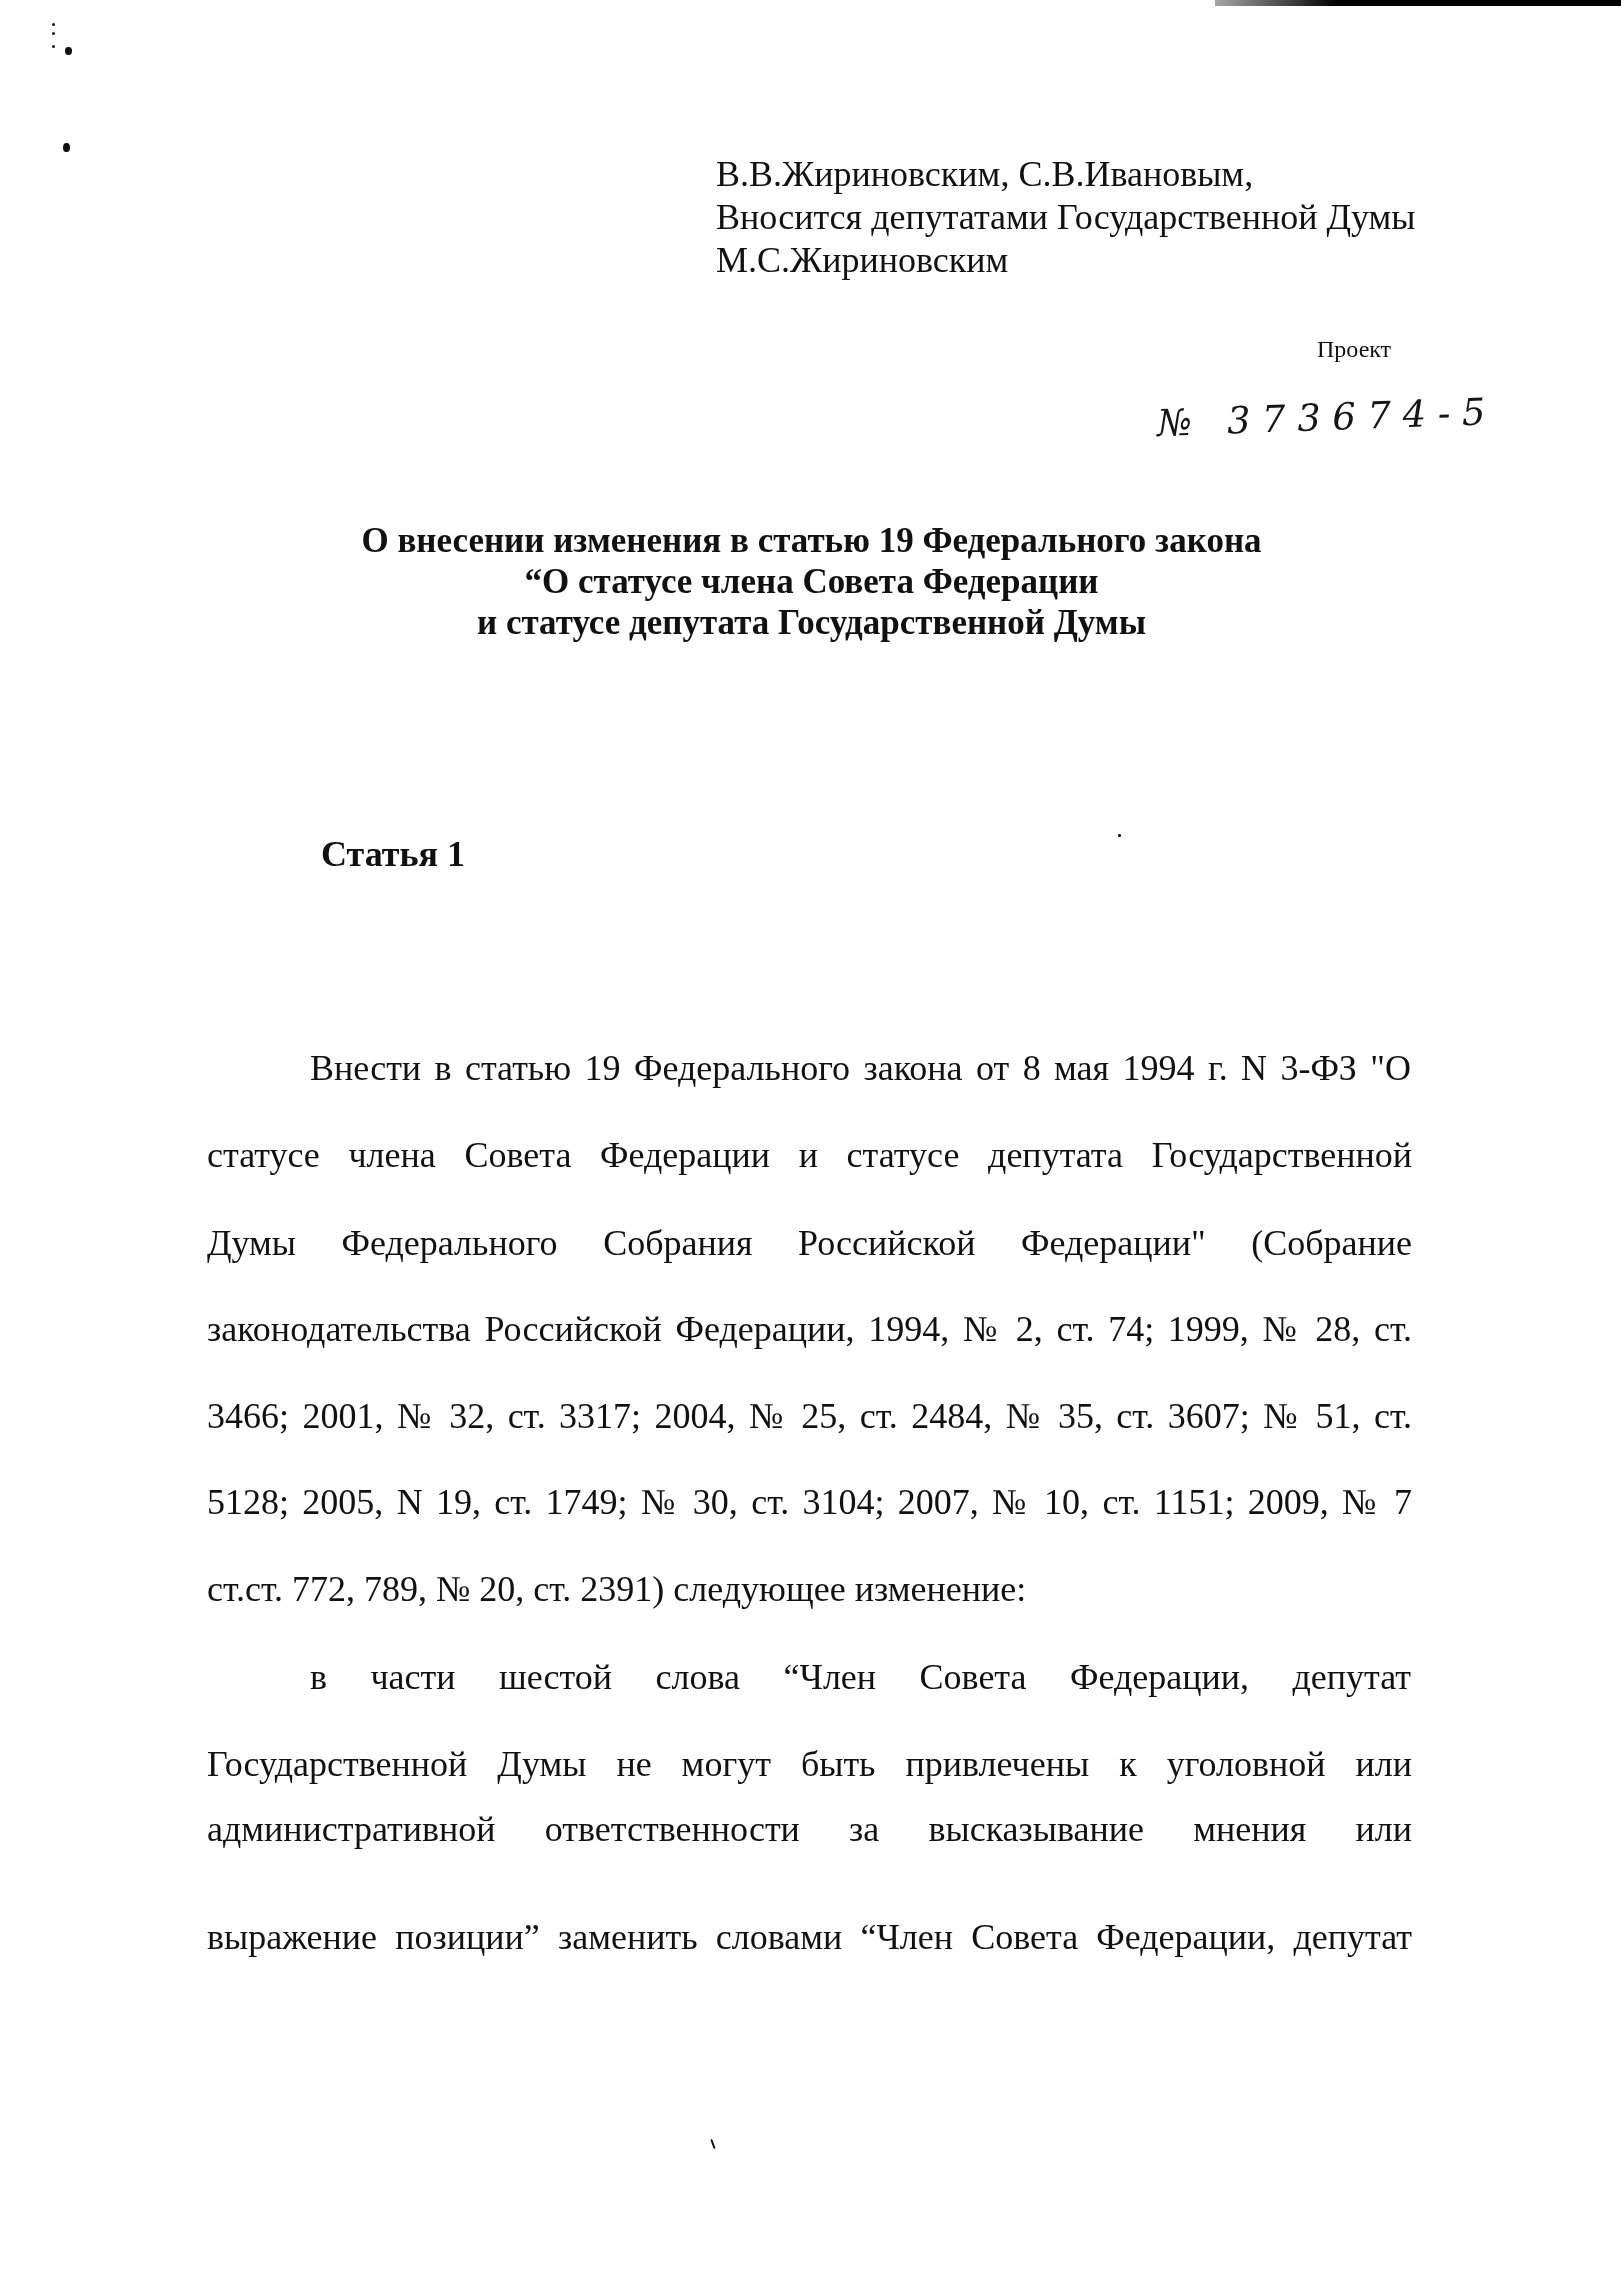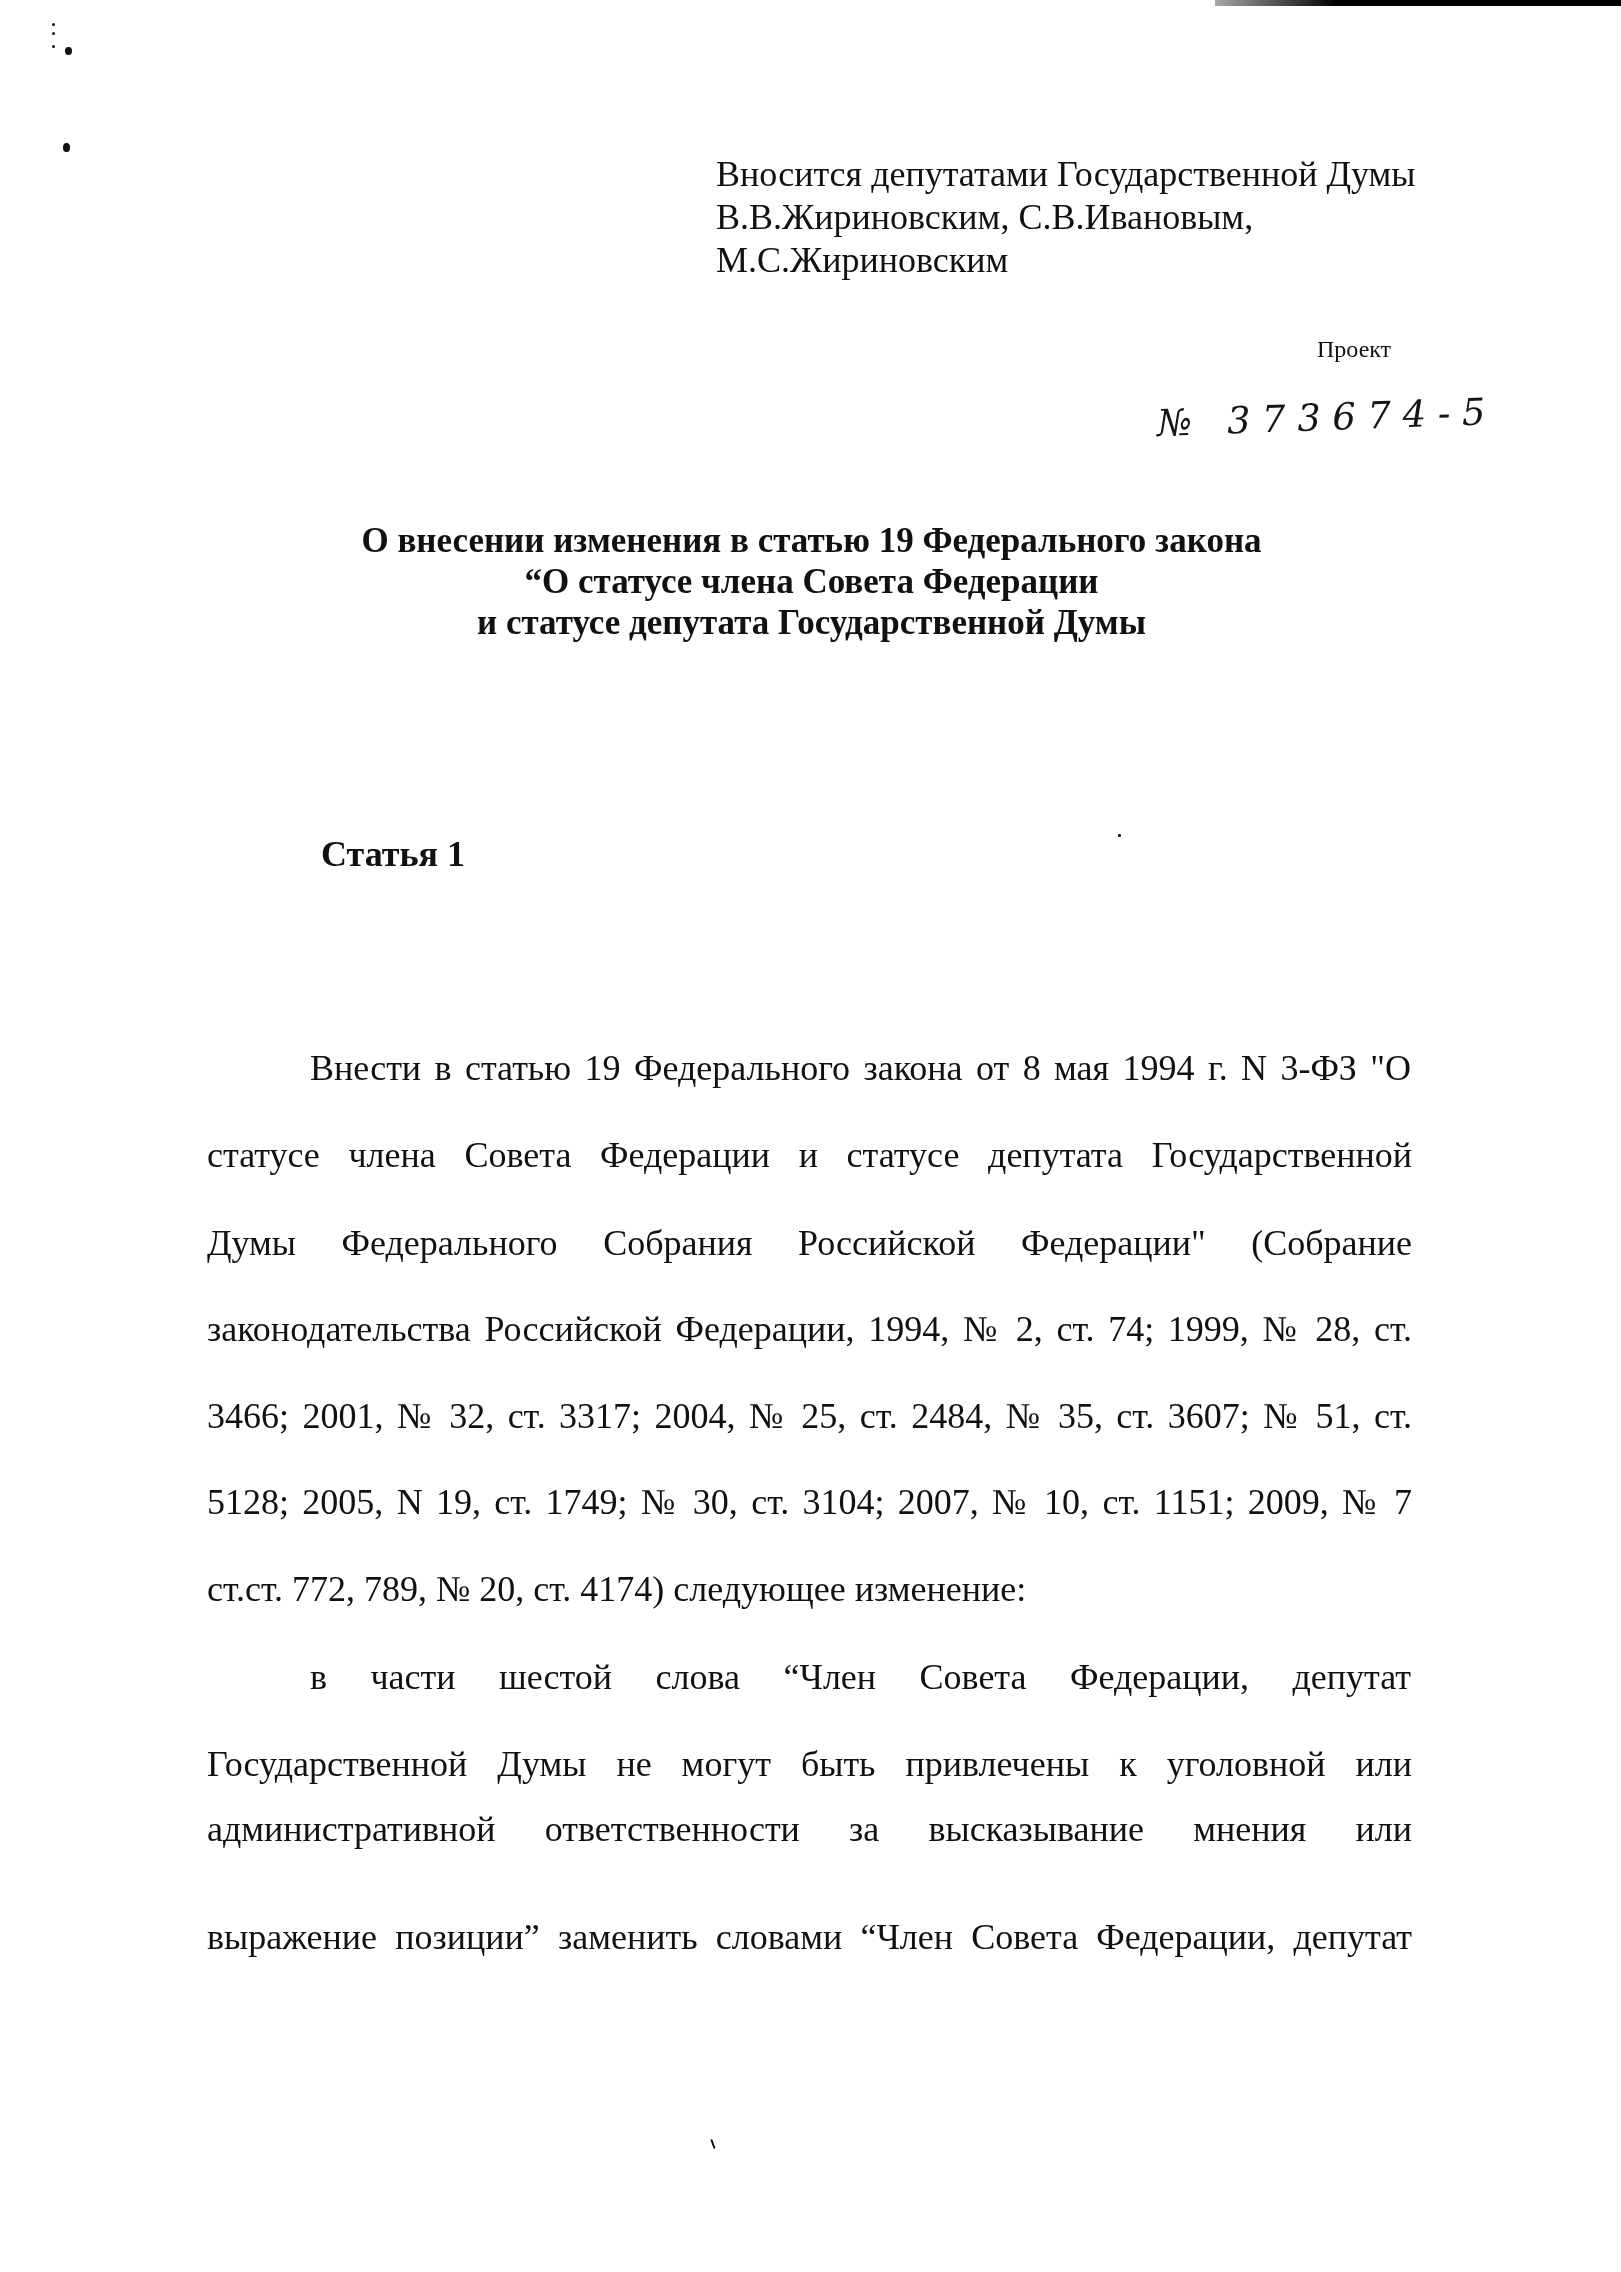--- a/index.html
+++ b/index.html
@@ -118,22 +118,22 @@
   <div class="scan-line-top"></div>
   <div class="speck" style="left:52px;top:23px;width:3.2px;height:3.2px;"></div>
   <div class="speck" style="left:52px;top:32px;width:3.2px;height:3.2px;"></div>
   <div class="speck" style="left:52px;top:45px;width:3.2px;height:3.2px;"></div>
   <div class="speck" style="left:65px;top:47px;width:6.5px;height:7.8px;"></div>
   <div class="speck" style="left:63px;top:143px;width:6.5px;height:9px;"></div>
   <div class="speck" style="left:1118px;top:834px;width:2.6px;height:2.6px;"></div>
   <div class="speck" style="left:712px;top:2139px;width:1.9px;height:10.3px;border-radius:1.3px;transform:rotate(-20deg);"></div>
 
   <div class="sponsors">
+    <div>В.В.Жириновским, С.В.Ивановым,</div>
     <div>Вносится депутатами Государственной Думы</div>
-    <div>В.В.Жириновским, С.В.Ивановым,</div>
     <div>М.С.Жириновским</div>
   </div>
 
   <div class="project-label">Проект</div>
   <div class="handwritten-number">№ 373674-5</div>
 
 
   <div class="title-block">
     <div>О внесении изменения в статью 19 Федерального закона</div>
     <div>“О статусе члена Совета Федерации</div>
@@ -142,21 +142,21 @@
 
   <div class="article-heading">Статья 1</div>
 
   <div class="body-text" style="top:0;">
     <div class="line indent" style="top:1047px;">Внести в статью 19 Федерального закона  от 8 мая 1994 г. N 3-ФЗ "О</div>
     <div class="line" style="top:1134px;">статусе члена Совета Федерации и статусе депутата Государственной</div>
     <div class="line" style="top:1222px;">Думы Федерального Собрания Российской Федерации" (Собрание</div>
     <div class="line" style="top:1308px;">законодательства Российской Федерации, 1994, № 2, ст. 74; 1999, № 28, ст.</div>
     <div class="line" style="top:1395px;">3466; 2001, № 32, ст. 3317; 2004, № 25, ст. 2484,  № 35, ст. 3607; № 51, ст.</div>
     <div class="line" style="top:1481px;">5128; 2005, N 19, ст. 1749; № 30, ст. 3104; 2007, № 10, ст. 1151; 2009, № 7</div>
-    <div class="line last" style="top:1568px;">ст.ст. 772, 789, № 20, ст. 4174)  следующее изменение:</div>
+    <div class="line last" style="top:1568px;">ст.ст. 772, 789, № 20, ст. 2391)  следующее изменение:</div>
     <div class="line indent" style="top:1656px;">в части шестой слова “Член Совета Федерации, депутат</div>
     <div class="line" style="top:1743px;">Государственной Думы не могут быть привлечены к уголовной или</div>
     <div class="line" style="top:1808px;">административной ответственности за высказывание мнения или</div>
     <div class="line" style="top:1916px;">выражение позиции” заменить словами “Член Совета Федерации, депутат</div>
   </div>
 
 </div>
 
 
 </body></html>

